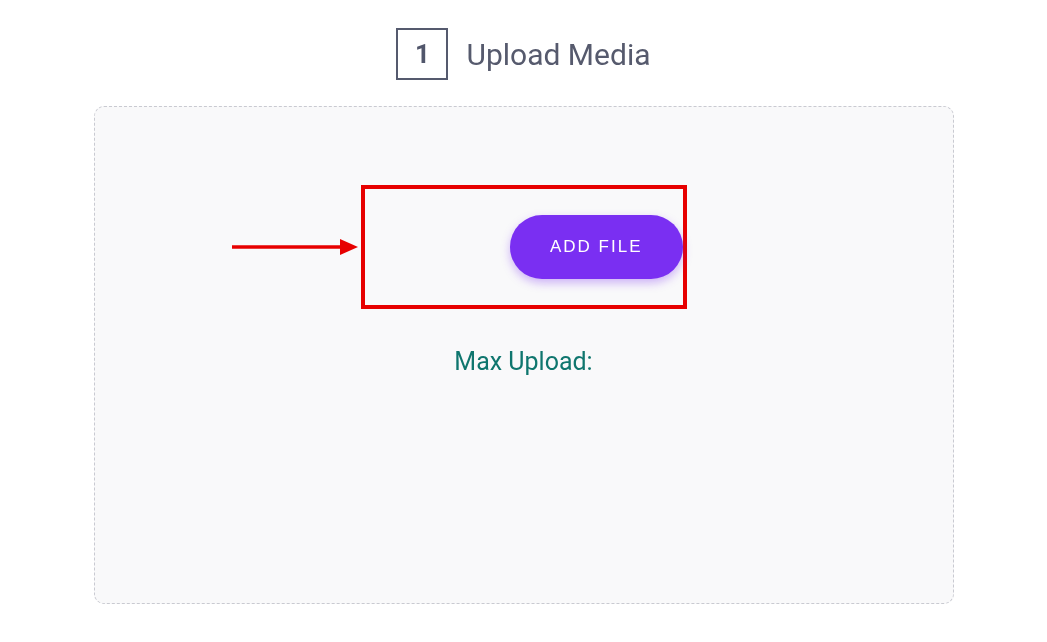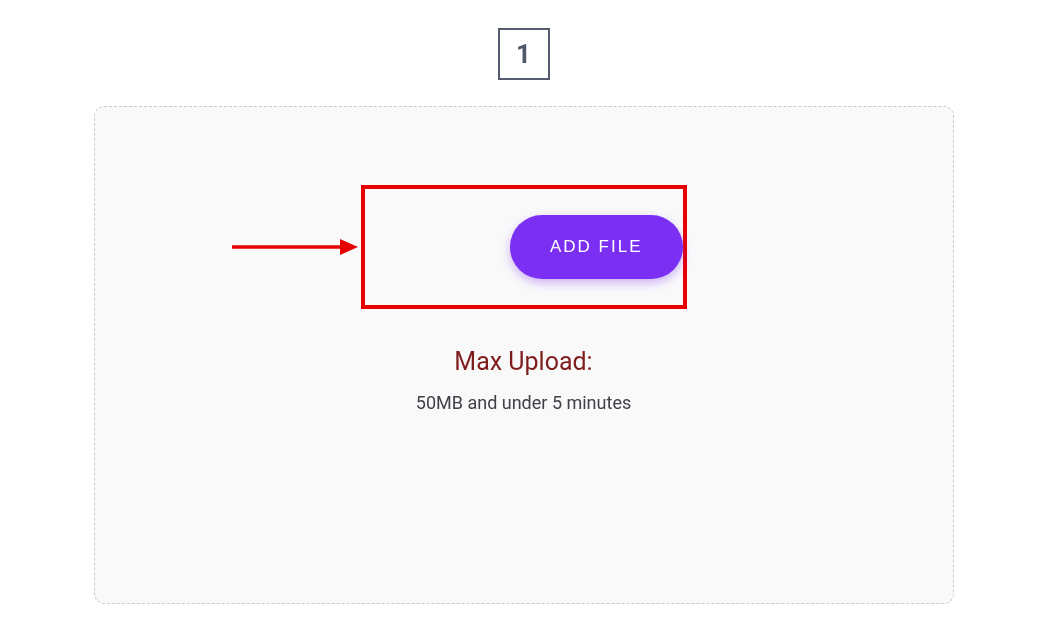--- a/index.html
+++ b/index.html
@@ -78,47 +78,47 @@
       left: -135px;
       top: 50%;
       transform: translateY(-50%);
     }
     .arrow-wrap svg {
       display: block;
     }
     .max-label {
       margin-top: 38px;
       font-size: 25px;
-      color: #7f1d1d;
+      color: #0f766e;
       font-weight: 400;
     }
     .max-sub {
       margin-top: 16px;
       font-size: 18px;
       color: #3f4149;
       font-weight: 400;
     }
   </style>
 </head>
 <body>
 
 <div class="header">
   <div class="step-box">
     <span>1</span>
   </div>
+  <div class="header-title">Upload Media</div>
 </div>
 
 <div class="dropzone">
 
   <div class="highlight-box">
     <div class="arrow-wrap">
       <svg width="130" height="24" viewBox="0 0 130 24">
         <line x1="2" y1="12" x2="116" y2="12" stroke="#e70000" stroke-width="3.5"></line>
         <polygon points="128,12 110,4 110,20" fill="#e70000"></polygon>
       </svg>
     </div>
     <button class="add-file-btn">ADD FILE</button>
   </div>
 
   <div class="max-label">Max Upload:</div>
-  <div class="max-sub">50MB and under 5 minutes</div>
 
 </div>
 
 </body></html>

